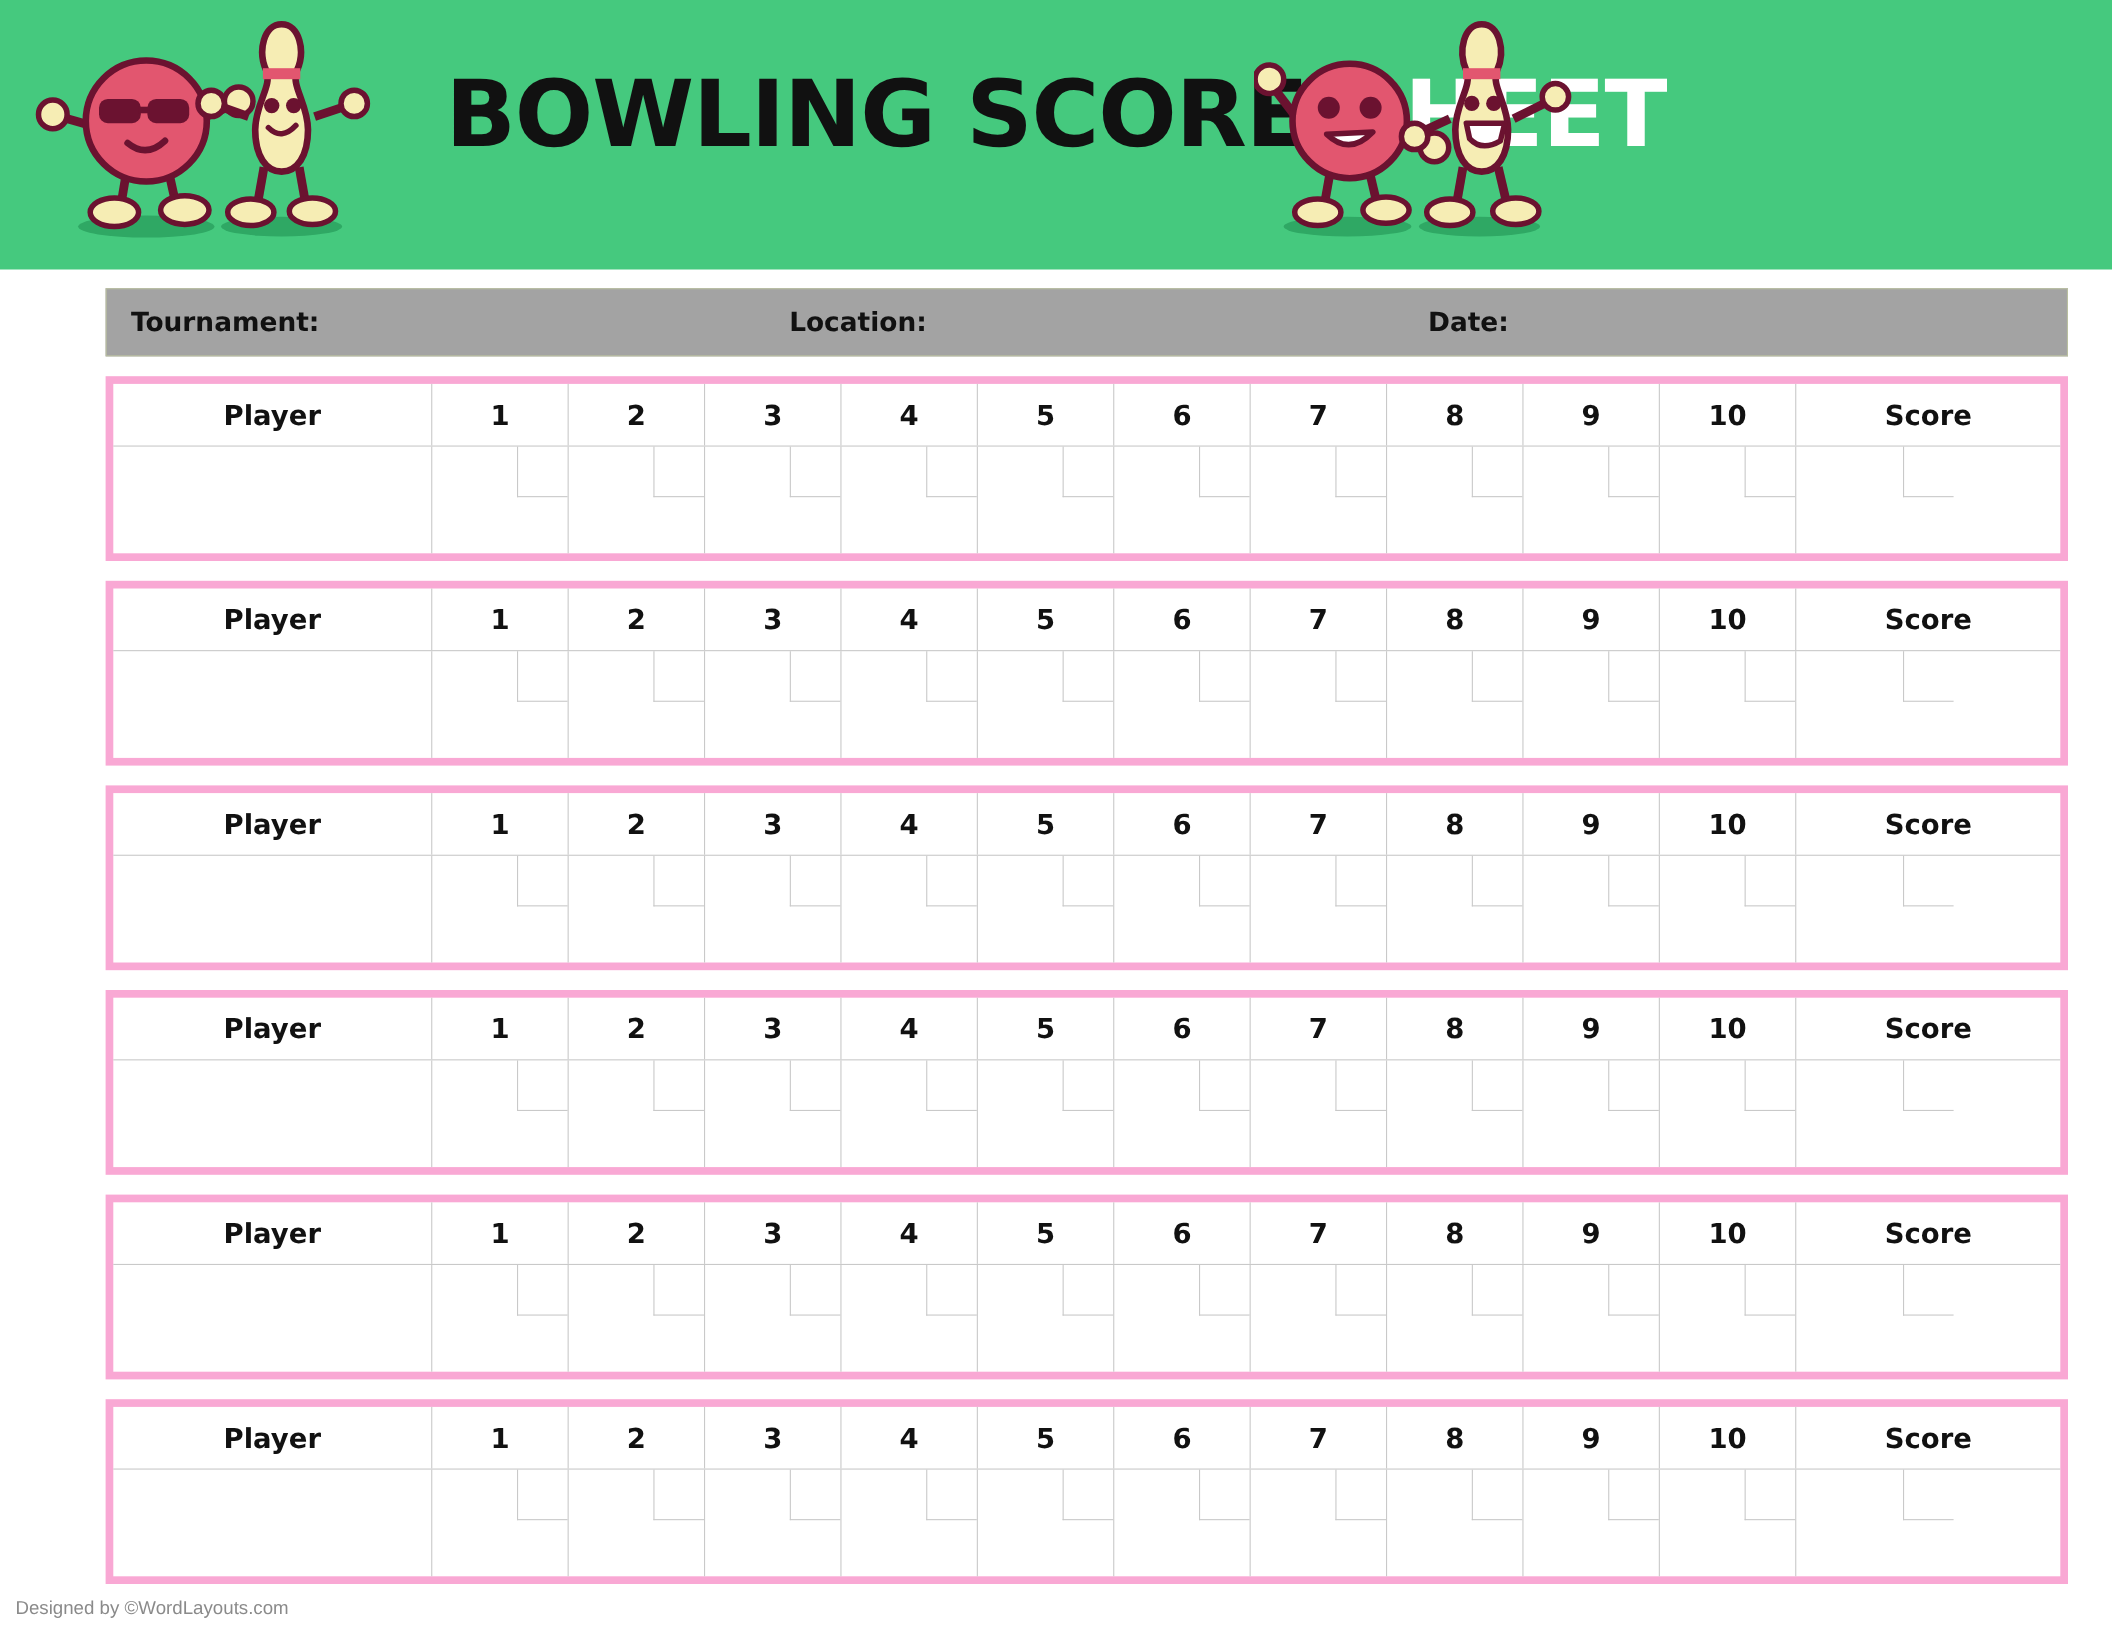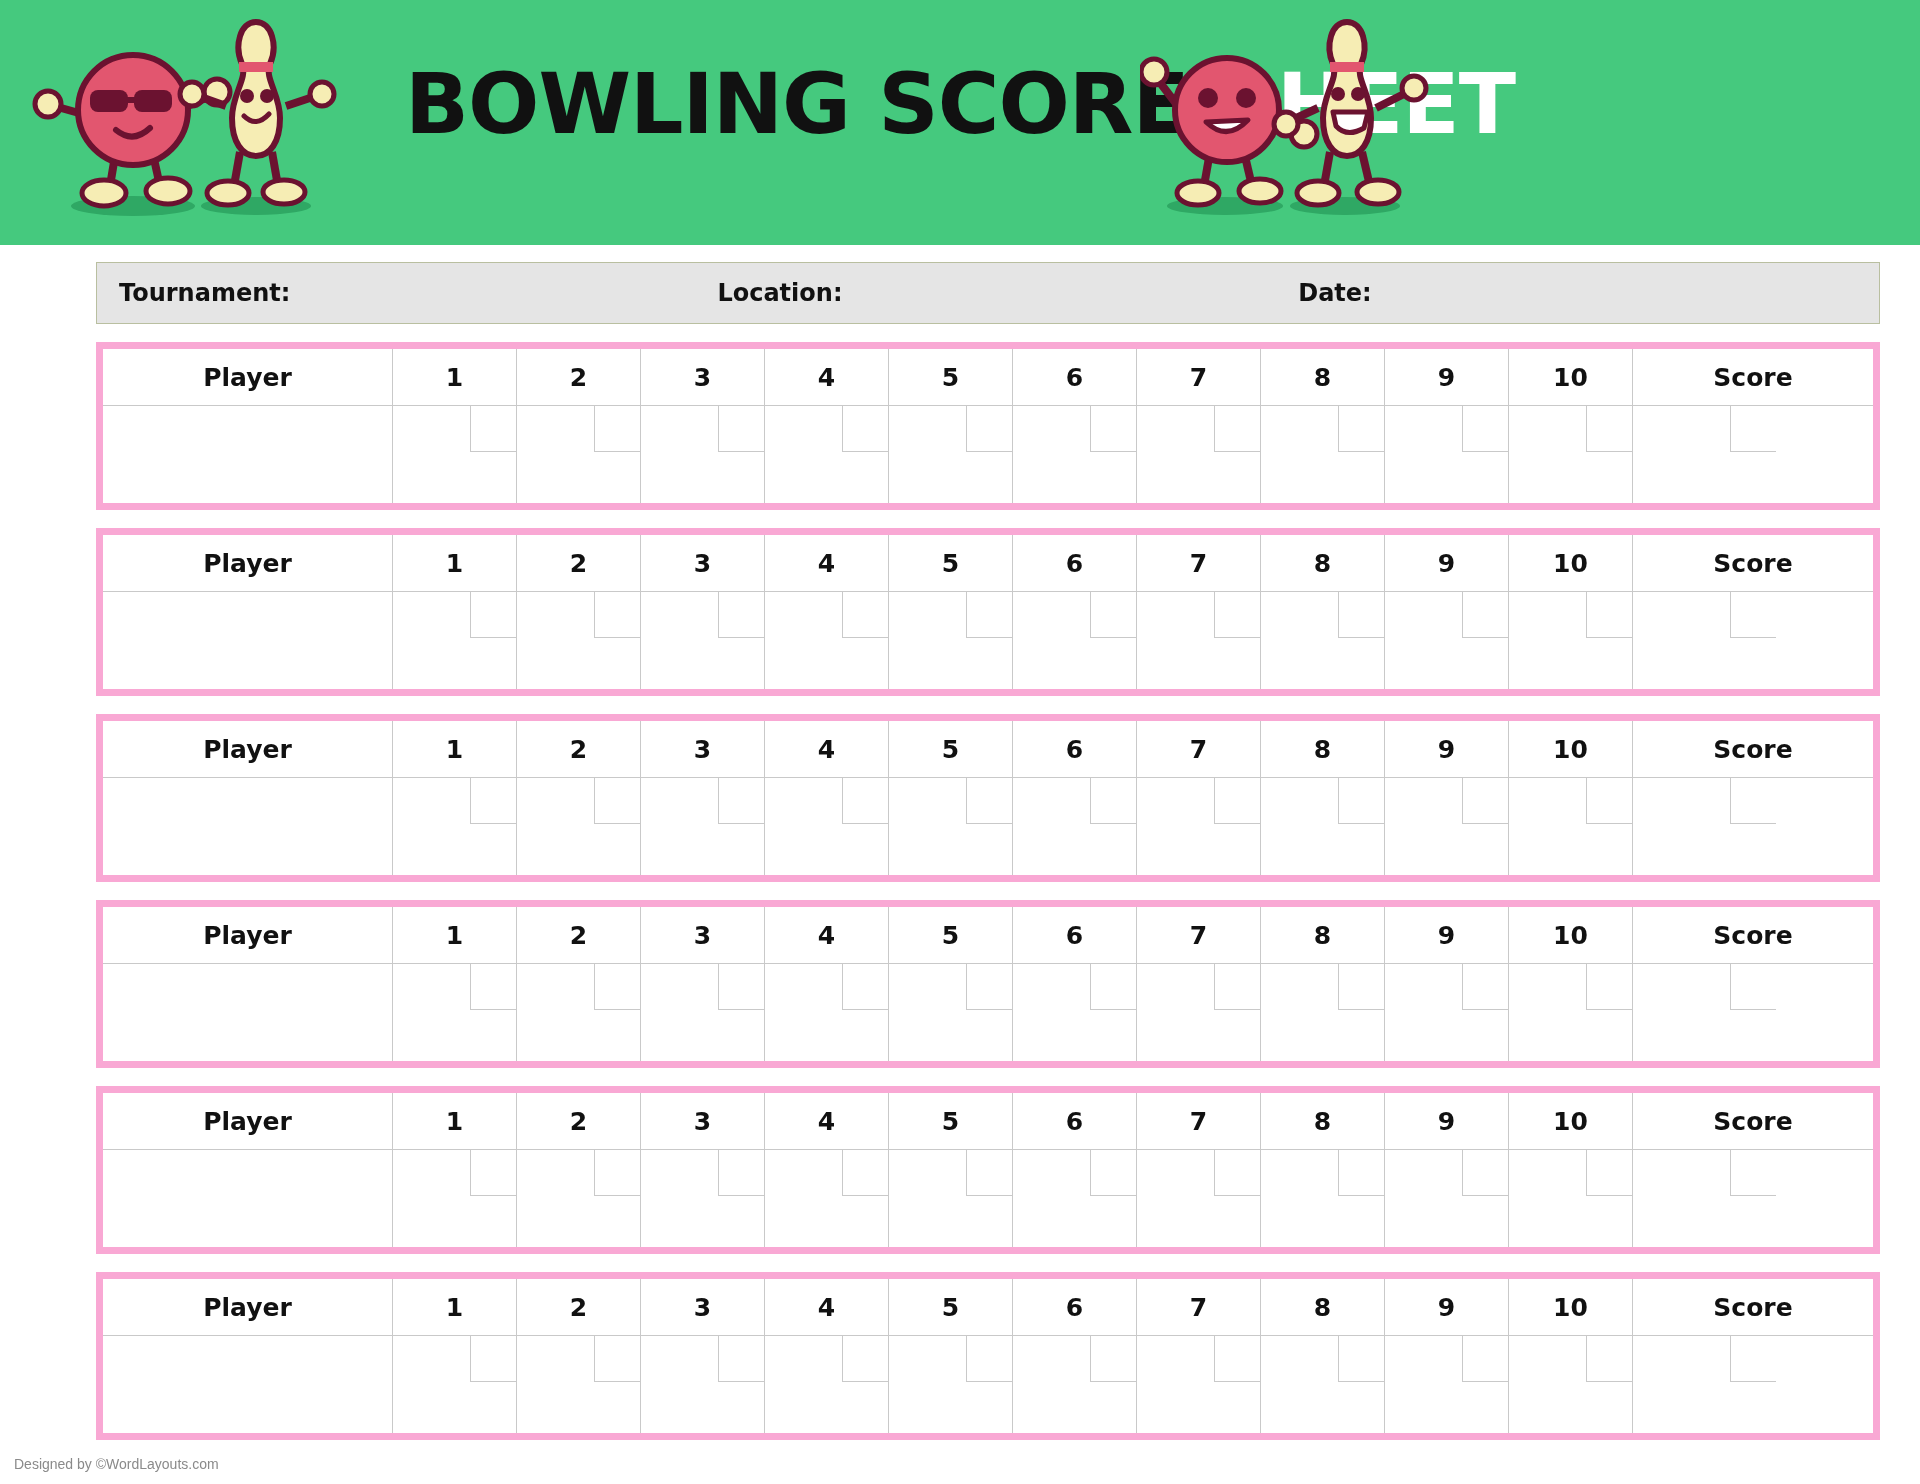--- a/index.html
+++ b/index.html
@@ -49,21 +49,21 @@
     position: absolute;
     left: 96px;
     top: 262px;
     width: 1784px;
   }
 
   .info-bar {
     display: flex;
     align-items: center;
     height: 62px;
-    background: #e5e5e5;
+    background: #a3a3a3;
     border: 1px solid #b9bfa0;
     box-sizing: border-box;
   }
   .info-cell {
     font-size: 24px;
     font-weight: 700;
     color: #111;
     font-family: "DejaVu Sans", sans-serif;
   }
   .info-tournament { padding-left: 22px; width: 34%; }
@@ -132,21 +132,21 @@
   }
   .mini-row-score {
     justify-content: center;
   }
 
   
   .footer {
     position: absolute;
     left: 14px;
     bottom: 12px;
-    font-size: 14px;
+    font-size: 17px;
     color: #8a8a8a;
     font-family: "Liberation Sans", sans-serif;
   }
 </style>
 </head>
 <body>
 
 <div class="banner">
 
   <div class="mascot mascot-left">

